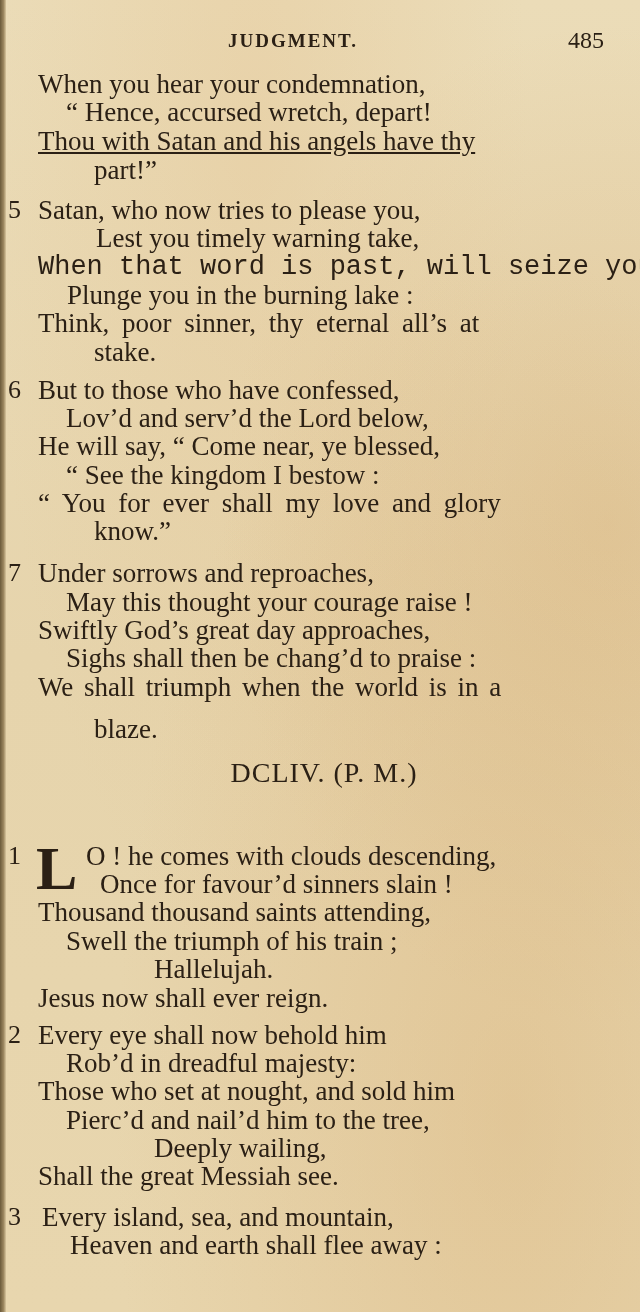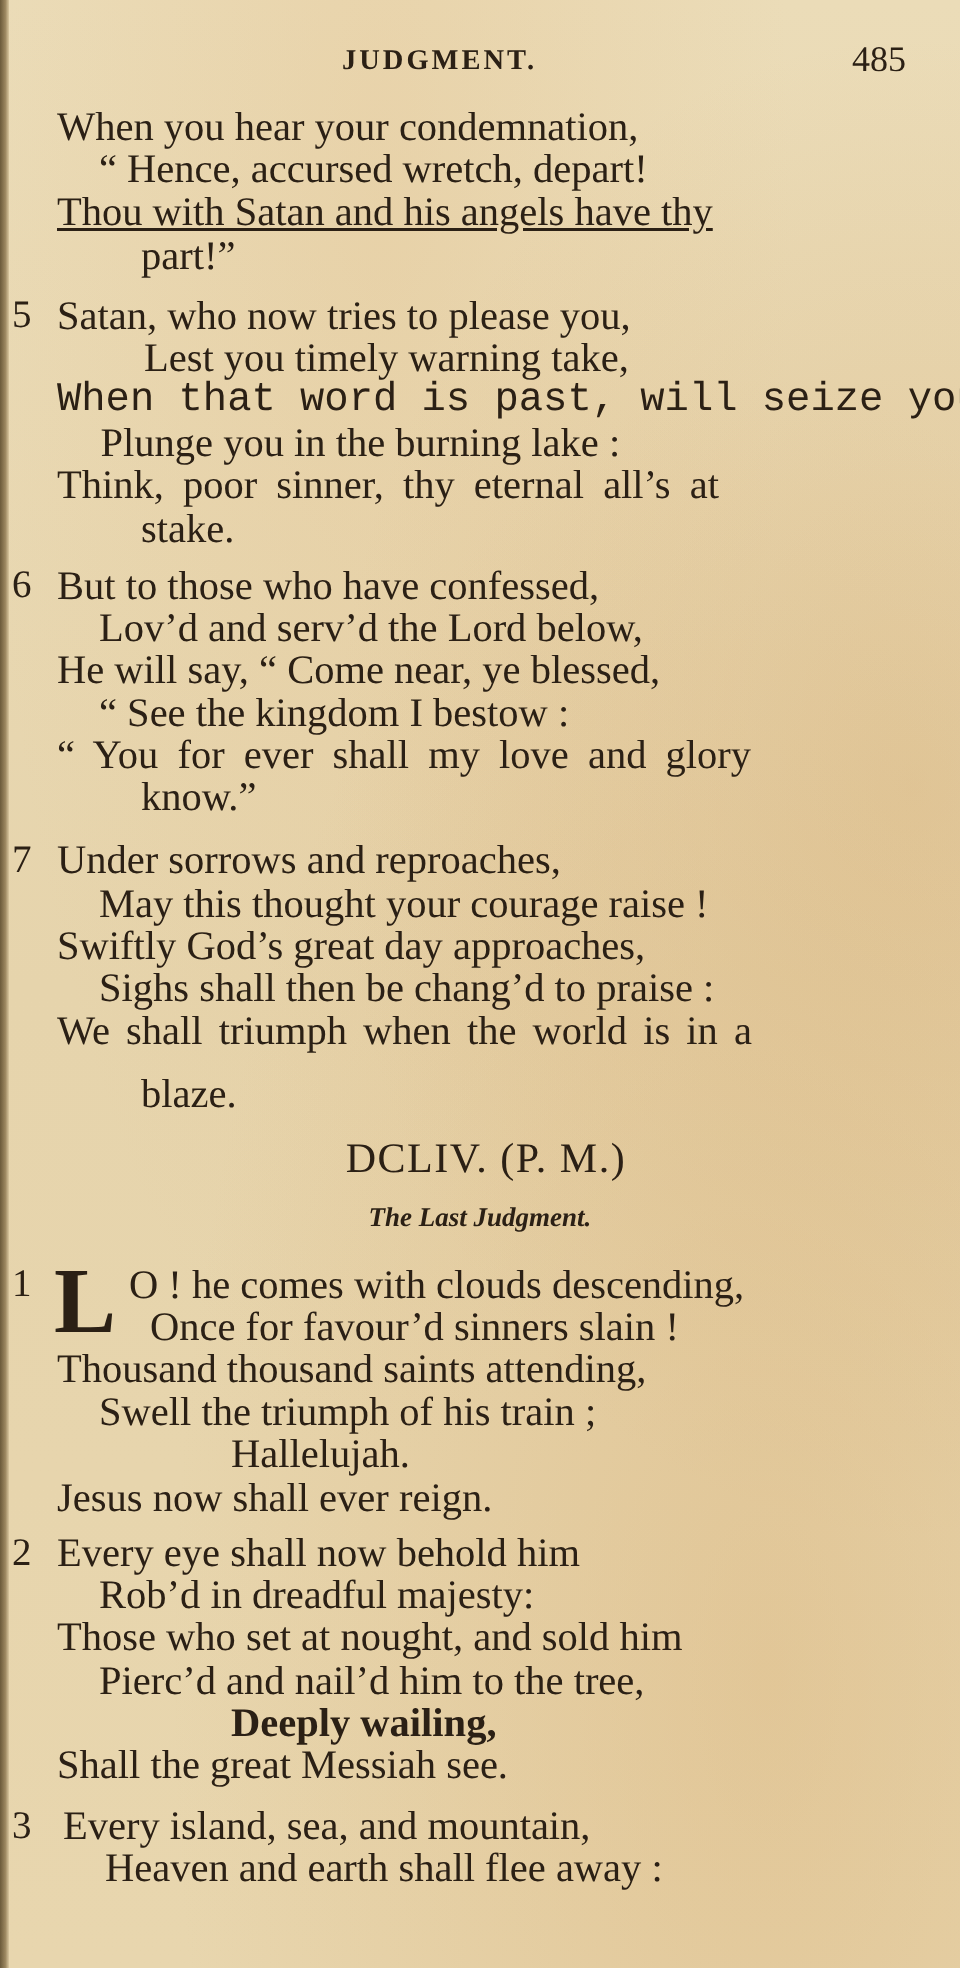--- a/index.html
+++ b/index.html
@@ -132,40 +132,39 @@
     <div class="num" style="left:8px; top:559px;">7</div>
     <div class="line" style="left:38px; top:559px;">Under sorrows and reproaches,</div>
     <div class="line" style="left:66px; top:588px;">May this thought your courage raise !</div>
     <div class="line" style="left:38px; top:616px;">Swiftly God’s great day approaches,</div>
     <div class="line" style="left:66px; top:644px;">Sighs shall then be chang’d to praise :</div>
     <div class="line" style="left:38px; top:673px; word-spacing:4px;">We shall triumph when the world is in a</div>
     <div class="line" style="left:94px; top:701px;margin-top:14px;">blaze.</div>
   </div>
 
   <div class="hymn-number">DCLIV. (P. M.)</div>
-  <div class="hymn-subtitle">The Last Judgment.</div>
 
   <div>
     <div class="num" style="left:8px; top:842px;">1</div>
     <div class="dropcap">L</div>
     <div class="line" style="left:86px; top:842px;">O ! he comes with clouds descending,</div>
     <div class="line" style="left:100px; top:870px;">Once for favour’d sinners slain !</div>
     <div class="line" style="left:38px; top:898px;">Thousand thousand saints attending,</div>
     <div class="line" style="left:66px; top:927px;">Swell the triumph of his train ;</div>
     <div class="line" style="left:154px; top:955px;">Hallelujah.</div>
     <div class="line" style="left:38px; top:984px;">Jesus now shall ever reign.</div>
   </div>
 
   <div>
     <div class="num" style="left:8px; top:1021px;">2</div>
     <div class="line" style="left:38px; top:1021px;">Every eye shall now behold him</div>
     <div class="line" style="left:66px; top:1049px;">Rob’d in dreadful majesty:</div>
     <div class="line" style="left:38px; top:1077px;">Those who set at nought, and sold him</div>
     <div class="line" style="left:66px; top:1106px;">Pierc’d and nail’d him to the tree,</div>
-    <div class="line" style="left:154px; top:1134px;font-weight:bold;">Deeply wailing,</div>
+    <div class="line" style="left:154px; top:1134px;">Deeply wailing,</div>
     <div class="line" style="left:38px; top:1162px;">Shall the great Messiah see.</div>
   </div>
 
   <div>
     <div class="num" style="left:8px; top:1203px;">3</div>
     <div class="line" style="left:42px; top:1203px;">Every island, sea, and mountain,</div>
     <div class="line" style="left:70px; top:1231px;">Heaven and earth shall flee away :</div>
   </div>
 </div>
 

